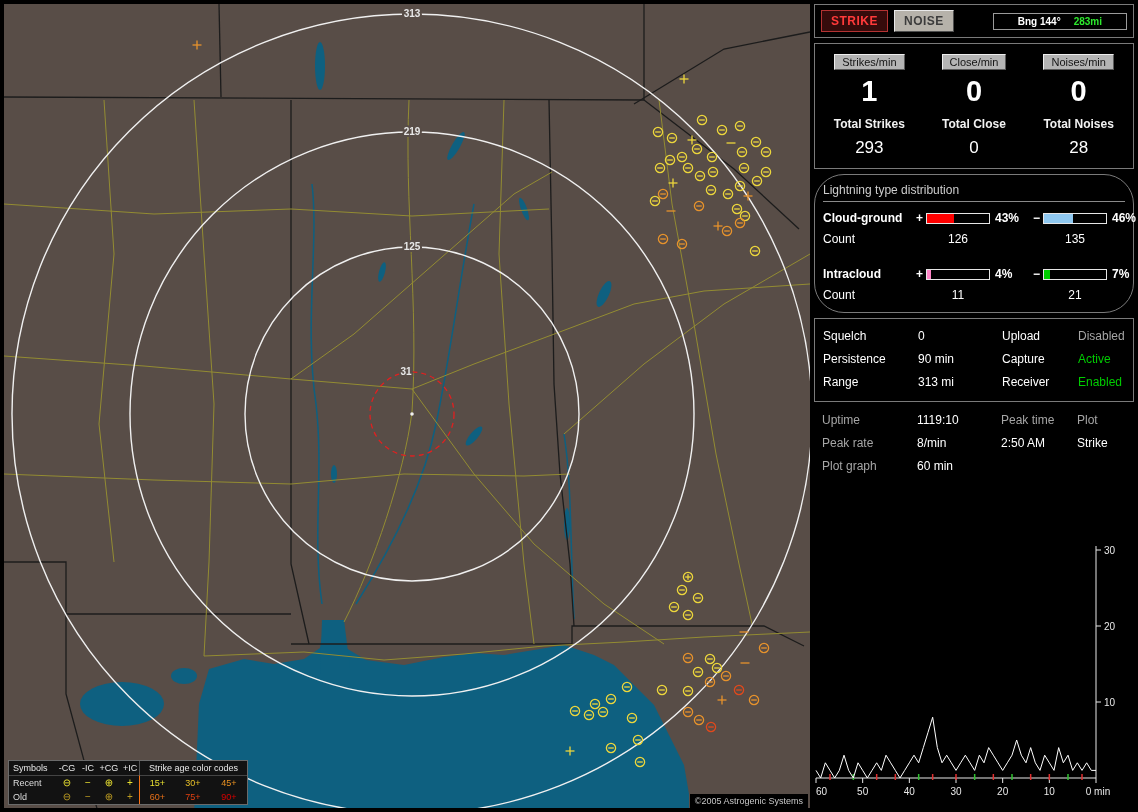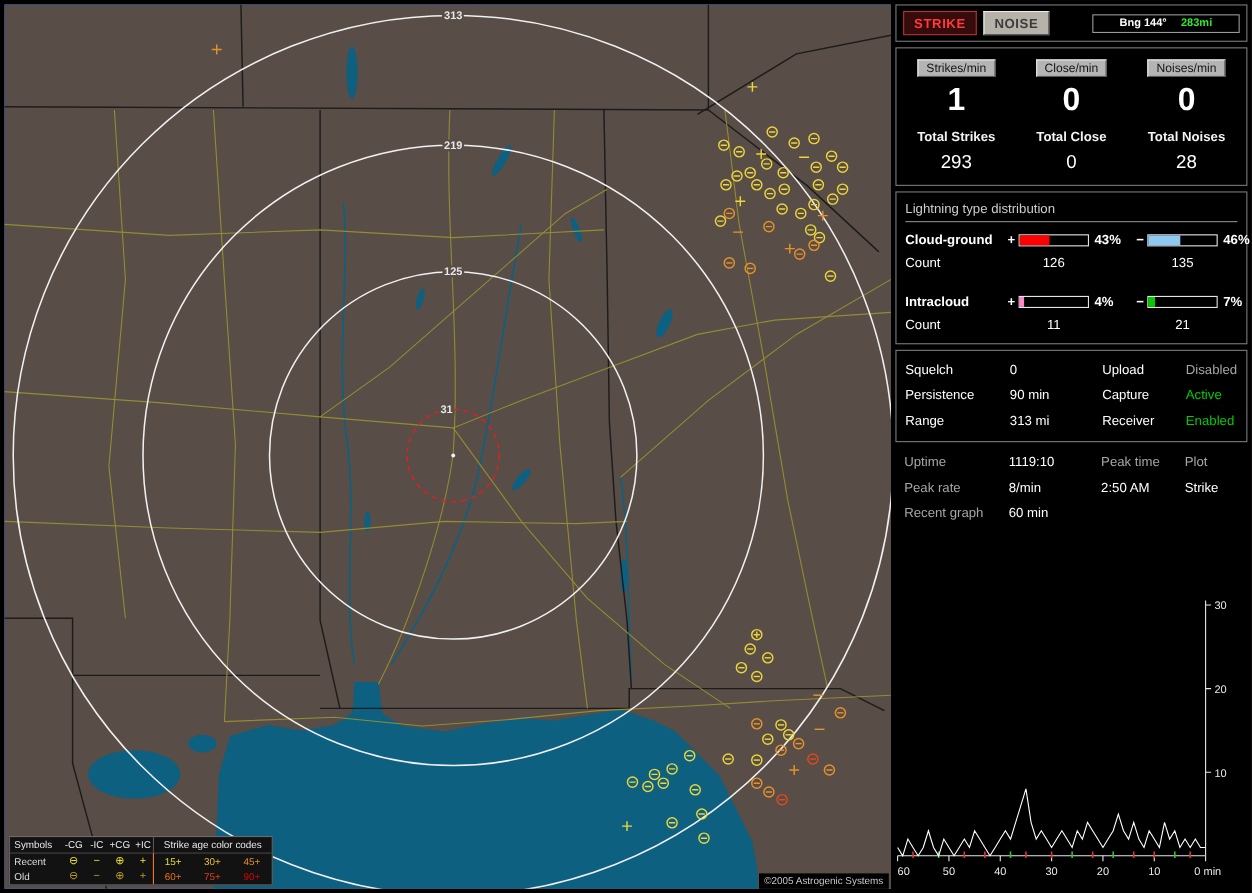--- a/index.html
+++ b/index.html
@@ -5,21 +5,21 @@
   * { box-sizing: border-box; margin: 0; padding: 0; }
   html,body { width:1138px; height:812px; }
   body {
     background:#000;
     font-family:"Liberation Sans", sans-serif;
     color:#fff;
     position:relative;
     overflow:hidden;
   }
   
-  #map-area { position:absolute; left:4px; top:4px; width:806px; height:804px; background:#3b82f6; }
+  #map-area { position:absolute; left:4px; top:4px; width:806px; height:804px; background:#6d28d9; }
   #map-svg { display:block; }
   .legend-box {
     position:absolute; left:4px; bottom:3px;
     background:#121212; border:1px solid #6a6a6a;
     font-size:9px; color:#ddd;
     display:grid;
     grid-template-columns:46px 24px 18px 24px 18px 36px 36px 36px;
     align-items:center;
   }
   .legend-box .cell { padding:1px 2px; text-align:center; line-height:12px; }
@@ -58,21 +58,21 @@
   .bng-range { color:#2de82d; }
   .panel-rates { padding:10px 2px 10px; display:grid; grid-template-columns:1fr 1fr 1fr; flex:none; }
   .rate-col { display:flex; flex-direction:column; align-items:center; }
   .rate-label {
     background:#b4b4b4; color:#141414; font-size:11px; padding:1px 7px;
     border:1px solid; border-color:#eee #5a5a5a #5a5a5a #eee;
   }
   .rate-value { font-size:29px; font-weight:bold; margin:5px 0 9px; }
   .total-label { font-size:12px; color:#f2f2f2;font-weight:bold; }
   .total-value { font-size:17px; margin-top:7px; }
-  .panel-dist { padding:8px 8px 10px; flex:none; }
+  .panel-dist { padding:8px 8px 10px; flex:none;border-radius:30px; }
   .dist-title { color:#cdcdcd; font-size:12px; padding-bottom:4px; border-bottom:1px solid #8a8a8a; margin-bottom:9px; }
   .dist-grid {
     display:grid;
     grid-template-columns:90px 13px 64px 40px 13px 64px 32px;
     align-items:center; row-gap:7px; font-size:12px;
   }
   .dist-label { font-weight:bold; }
   .sign { text-align:center; font-weight:bold; }
   .bar { height:11px; border:1px solid #e6e6e6; background:#000; position:relative; }
   .bar-fill { position:absolute; left:0; top:0; bottom:0; }
@@ -589,21 +589,21 @@
     <span class="dim">Uptime</span>
     <span>1119:10</span>
     <span class="dim">Peak time</span>
     <span class="dim">Plot</span>
 
     <span class="dim">Peak rate</span>
     <span>8/min</span>
     <span>2:50 AM</span>
     <span>Strike</span>
 
-    <span class="dim">Recent graph</span>
+    <span class="dim">Plot graph</span>
     <span>60 min</span>
     <span></span>
       <span></span>
   </div>
 
   <div class="chart-wrap">
     <svg id="trend-svg" width="318" height="268" viewBox="0 0 318 268">
         <line x1="2" y1="238" x2="282" y2="238" stroke="#e8e8e8" stroke-width="1"></line>
         <line x1="282" y1="6" x2="282" y2="238" stroke="#e8e8e8" stroke-width="1"></line>
         <line x1="282" y1="162" x2="287" y2="162" stroke="#e8e8e8" stroke-width="1"></line>

